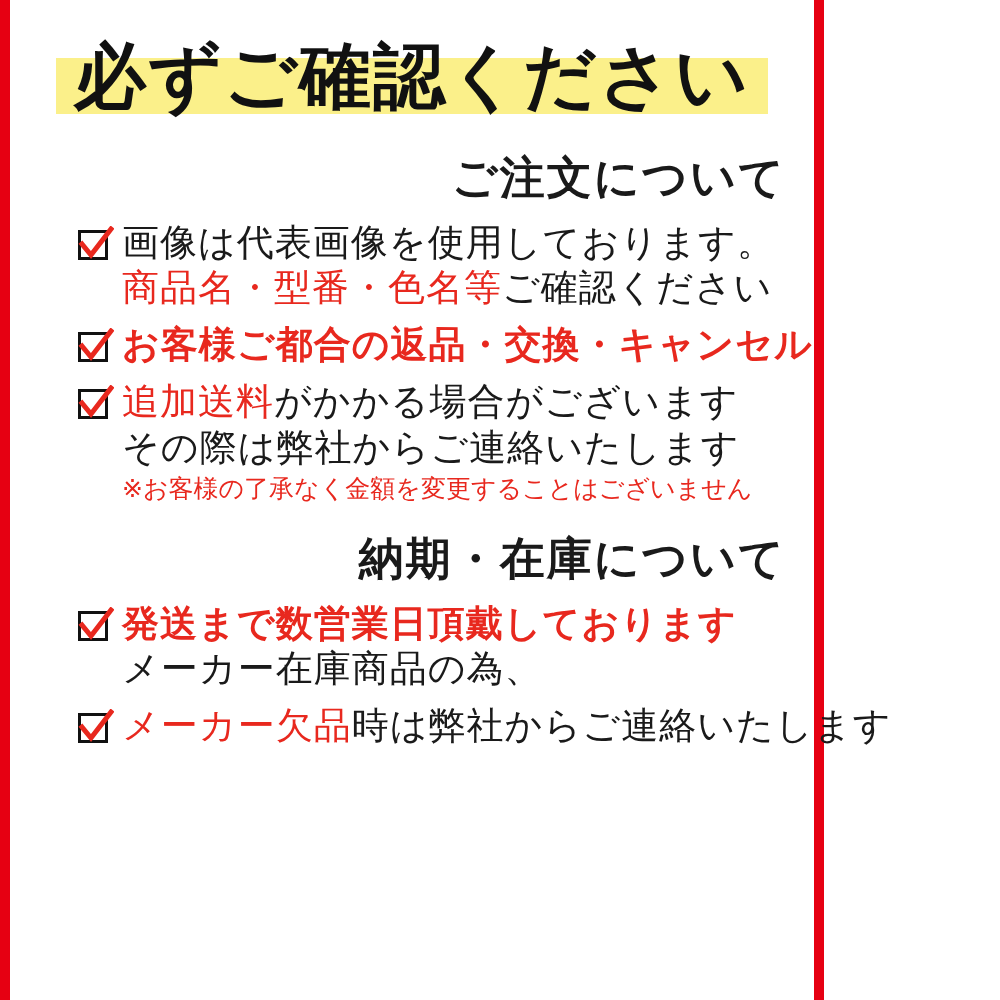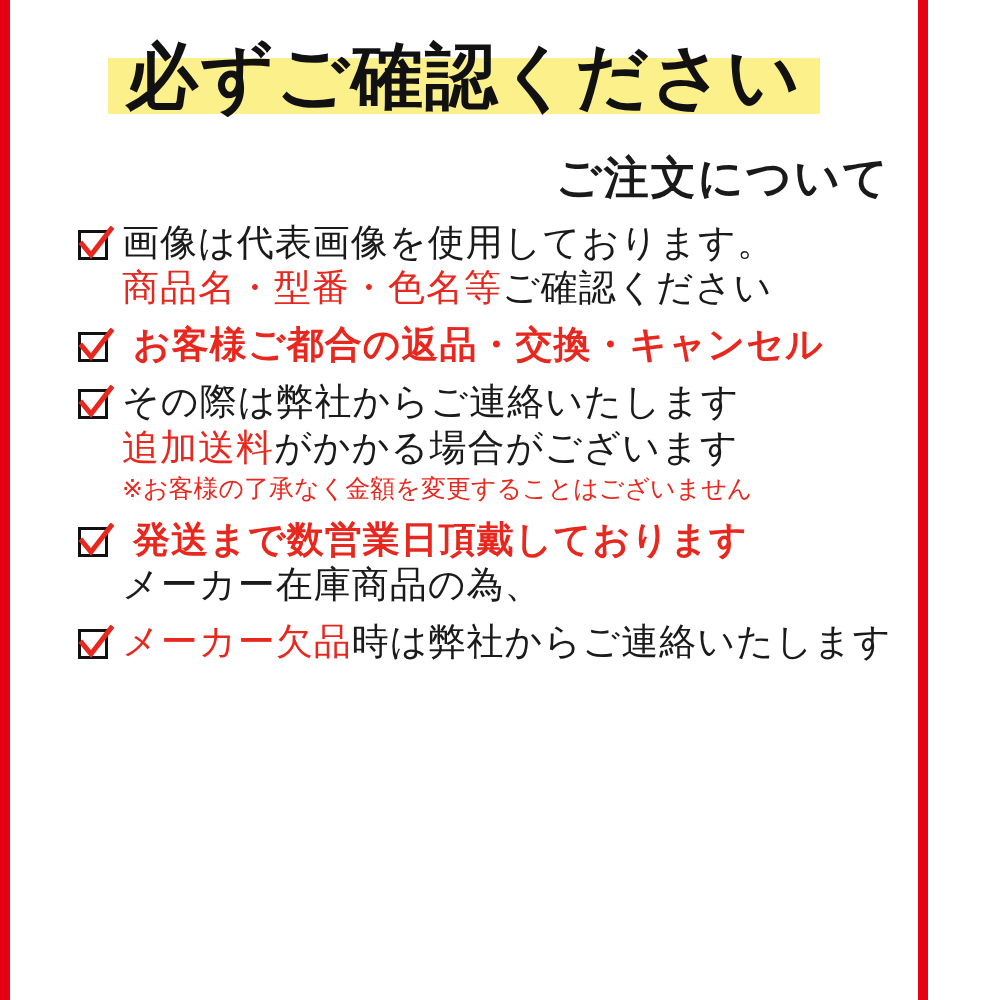--- a/index.html
+++ b/index.html
@@ -8,21 +8,21 @@
   }
   body {
     width: 1000px;
     height: 1000px;
     background: #ffffff;
     font-family: "DejaVu Sans", "Liberation Sans", sans-serif;
     overflow: hidden;
   }
   .page {
     position: relative;
-    width: 928px;
+    width: 824px;
     height: 1000px;
     box-sizing: border-box;
     background: #ffffff;
   }
   
   .edge {
     position: absolute;
     top: 0;
     width: 10px;
     height: 1000px;
@@ -117,21 +117,21 @@
   .lines {
     flex: 1 1 auto;
   }
   .line {
     font-size: 37px;
     line-height: 1.22;
     color: #1a1a1a;
     letter-spacing: 1px;
     white-space: nowrap;
   }
-  .line.red { color: #e8281e; font-weight: bold; margin-left: 11px; }
+  .line.red { color: #e8281e; font-weight: bold; }
   .note {
     font-size: 25px;
     color: #e8281e;
     letter-spacing: 0px;
     margin-top: 2px;
     white-space: nowrap;
   }
   .red-inline { color: #e8281e; font-weight: normal; }
   .blk-inline { color: #1a1a1a; font-weight: normal; }
 </style>
@@ -180,26 +180,27 @@
     </div>
 
     <div class="item">
       <span class="check">
         <span class="box"></span>
         <svg viewBox="0 0 38 38" aria-hidden="true">
           <polyline points="6,18 15,29 35,3" fill="none" stroke="#e8281e" stroke-width="5" stroke-linecap="square" stroke-linejoin="miter"></polyline>
         </svg>
       </span>
       <span class="lines">
+        <div class="line"><span class="red-inline">追加送料</span><span class="blk-inline">がかかる場合がございます</span></div>
         <div class="line">その際は弊社からご連絡いたします</div>
-        <div class="line"><span class="red-inline">追加送料</span><span class="blk-inline">がかかる場合がございます</span></div>
         <div class="note">※お客様の了承なく金額を変更することはございません</div>
       </span>
     </div>
 
+    <div class="section-heading second">納期・在庫について</div>
 
     <div class="item">
       <span class="check">
         <span class="box"></span>
         <svg viewBox="0 0 38 38" aria-hidden="true">
           <polyline points="6,18 15,29 35,3" fill="none" stroke="#e8281e" stroke-width="5" stroke-linecap="square" stroke-linejoin="miter"></polyline>
         </svg>
       </span>
       <span class="lines">
         <div class="line red">発送まで数営業日頂戴しております</div>

